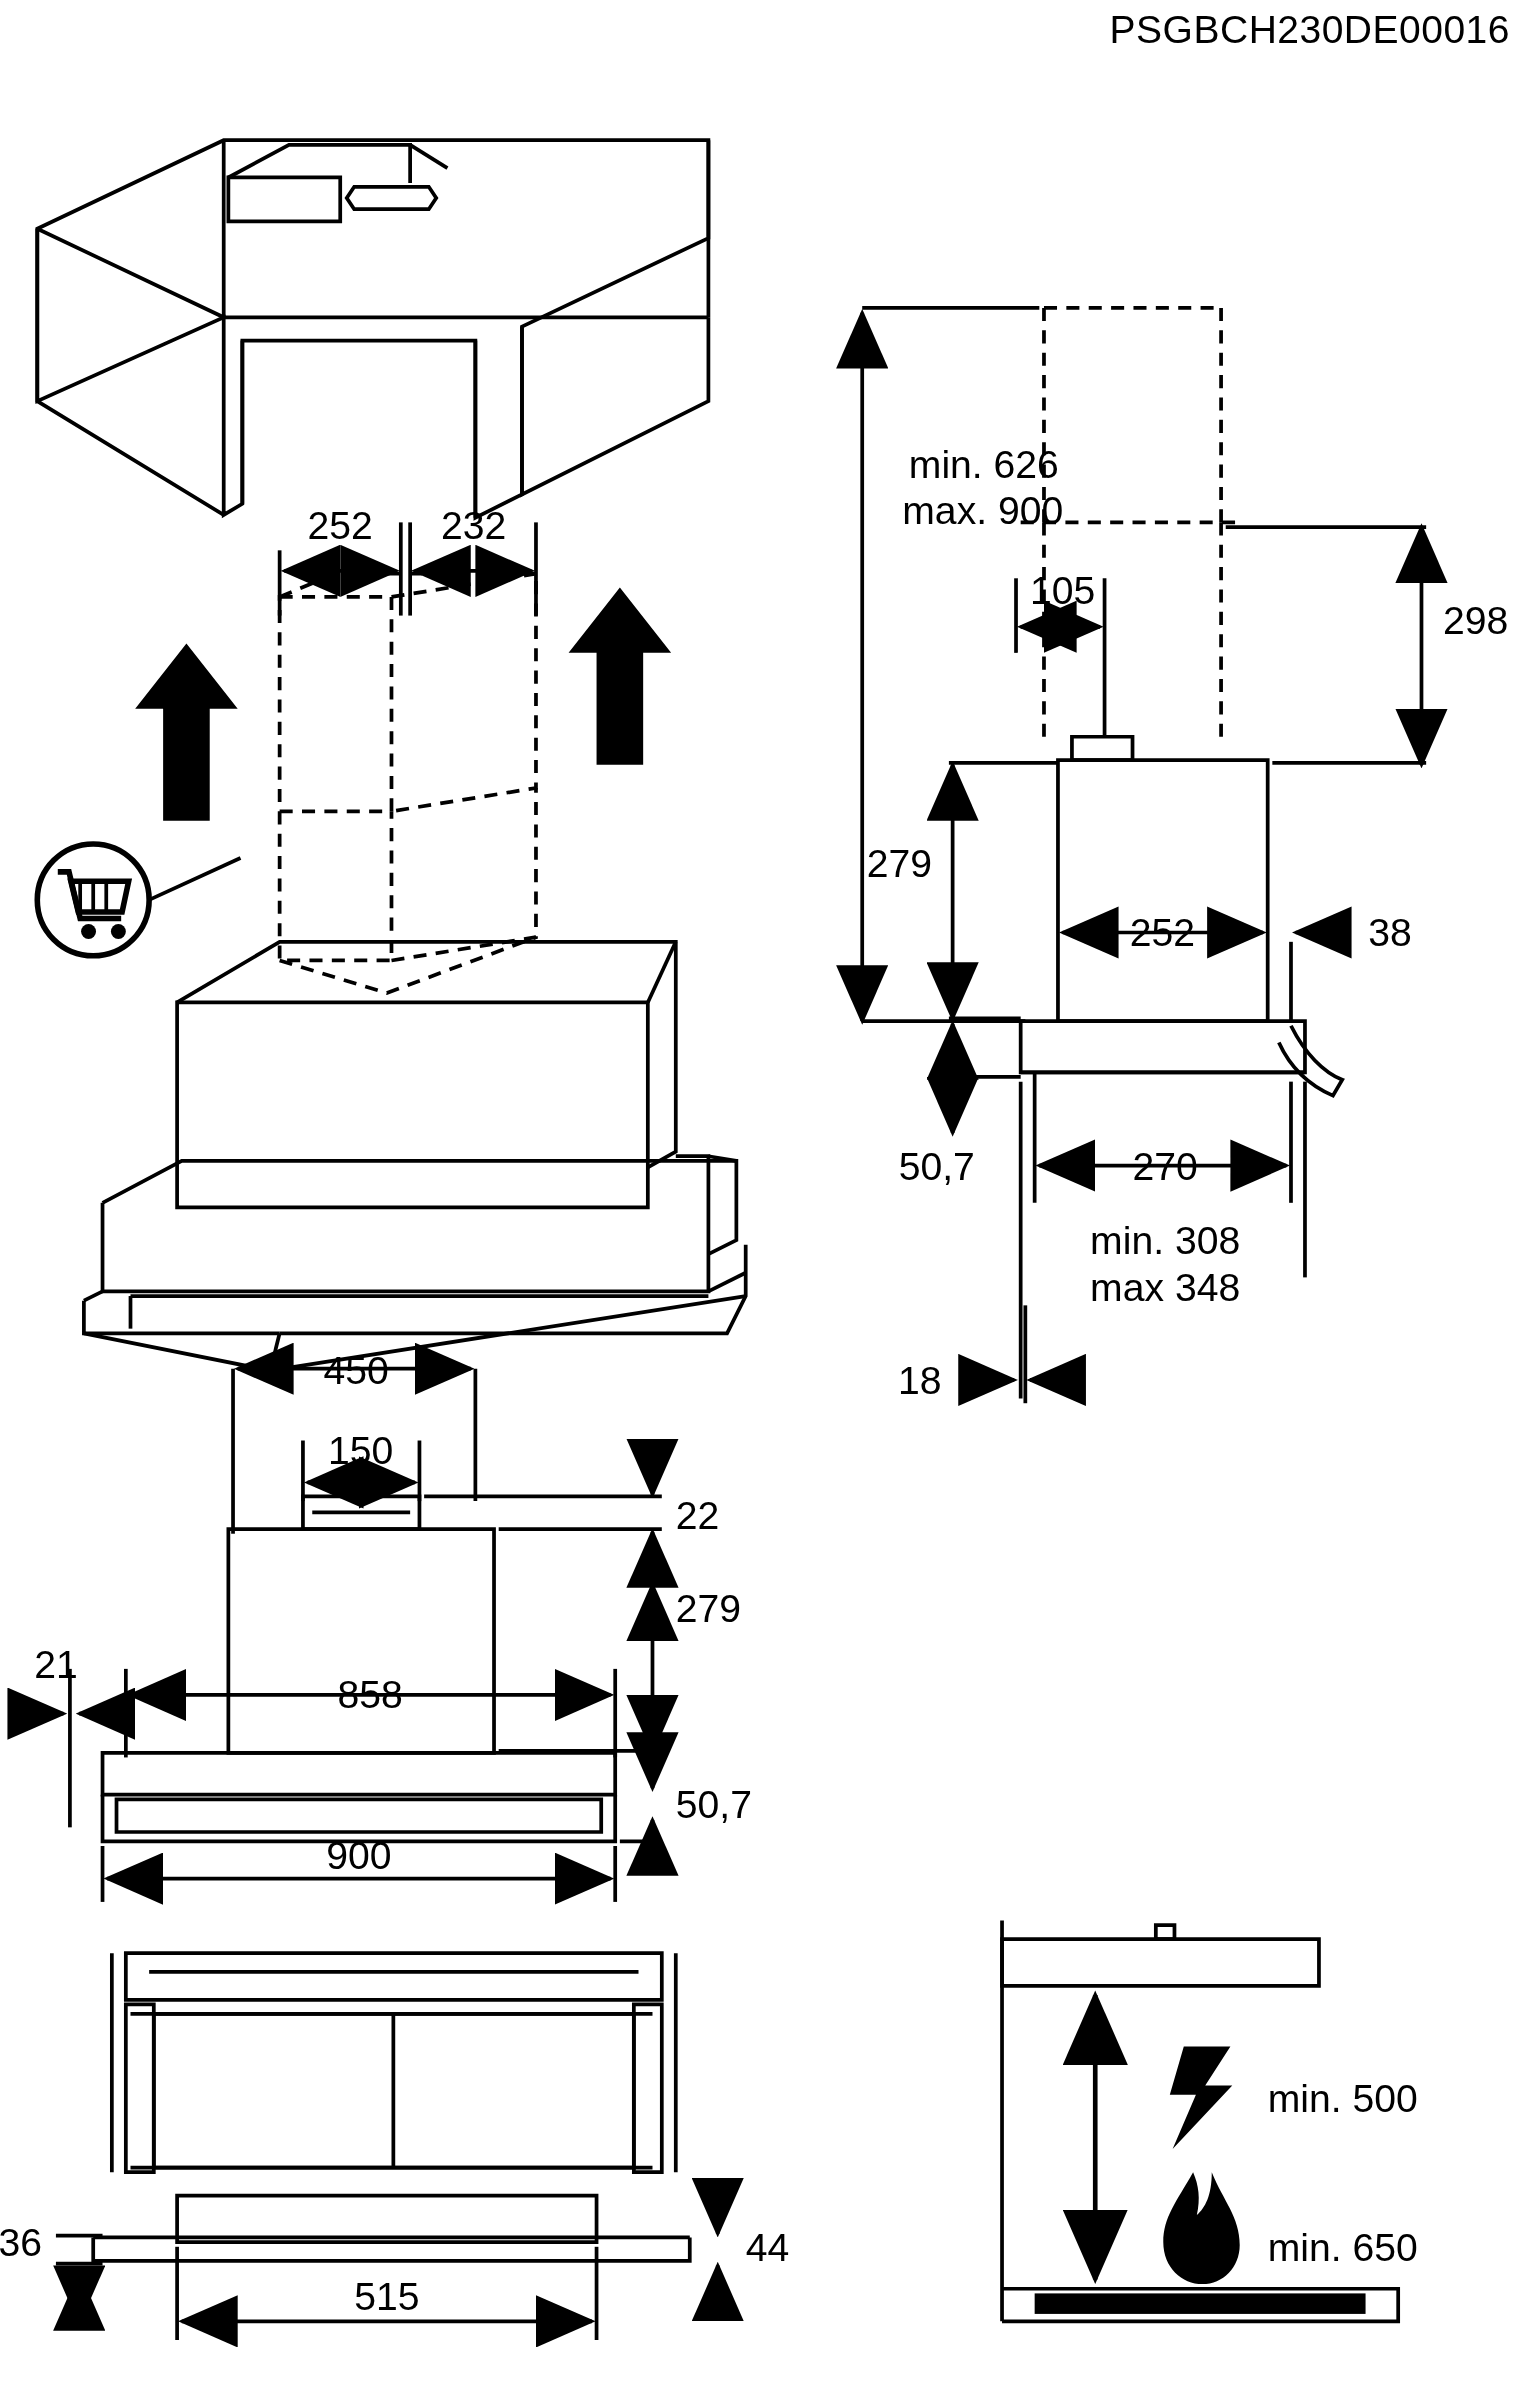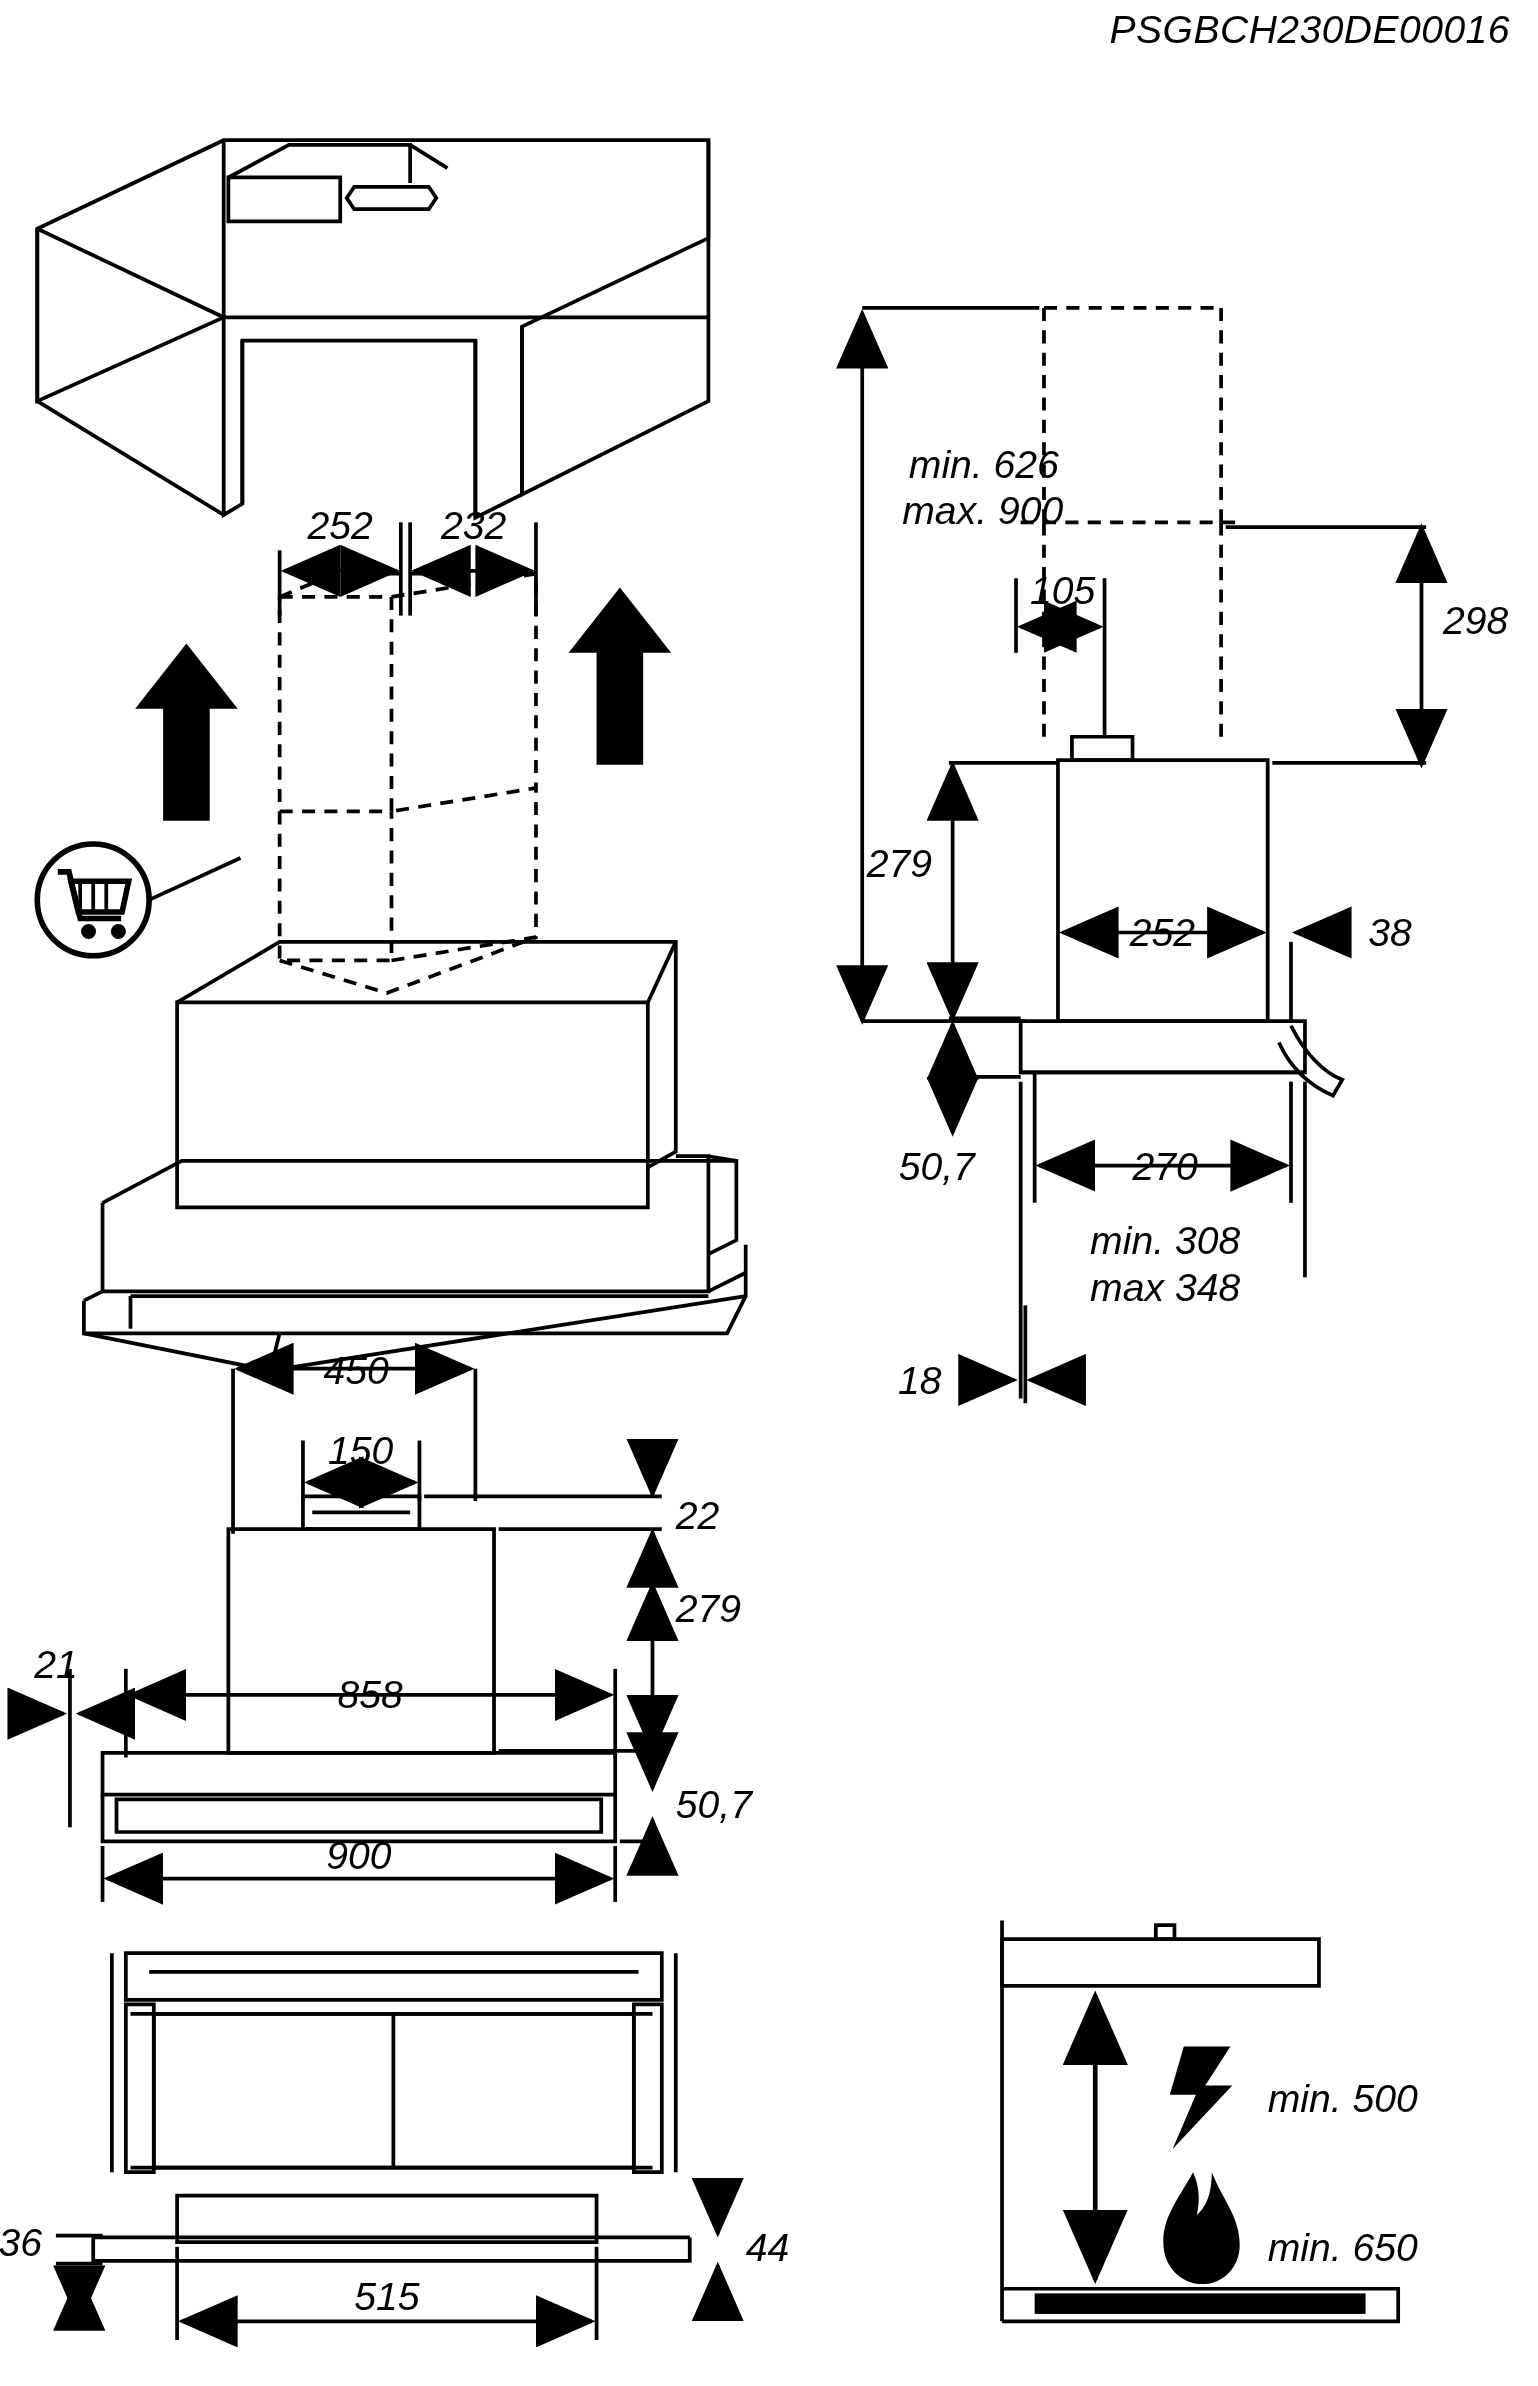--- a/index.html
+++ b/index.html
@@ -1,17 +1,17 @@
 <!DOCTYPE html>
 <html style="font-size:15px"><head>
 <meta charset="utf-8">
 <style>
   html,body{margin:0;padding:0;background:#fff;}
   body{width:1538px;height:2387px;font-family:"Liberation Sans",sans-serif;color:#000;position:relative;overflow:hidden;}
-  #sheet{position:absolute;left:0;top:0;width:1538px;height:2237px;font-style:italic;}
+  #sheet{position:absolute;left:0;top:0;width:1538px;height:2237px;}
   .title{position:absolute;right:28px;top:7.5px;font-size:39px;letter-spacing:0.5px;white-space:nowrap;}
   svg{position:absolute;left:0;top:0;width:1538px;height:2387px;}
   text{font-family:"Liberation Sans",sans-serif;fill:#000;}
   .dimbig{font-size:42px;}
 </style>
 </head>
 <body>
 
 <div id="sheet">
 

